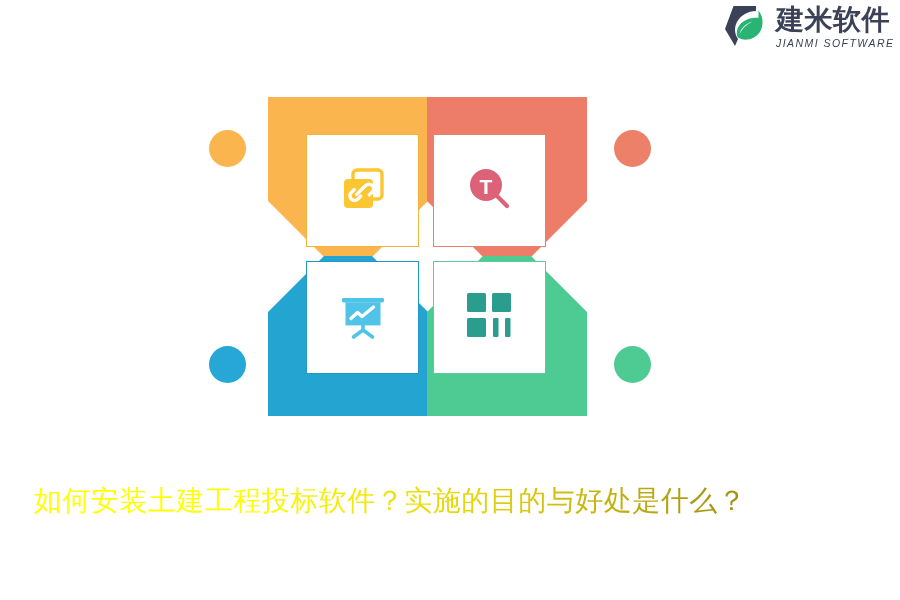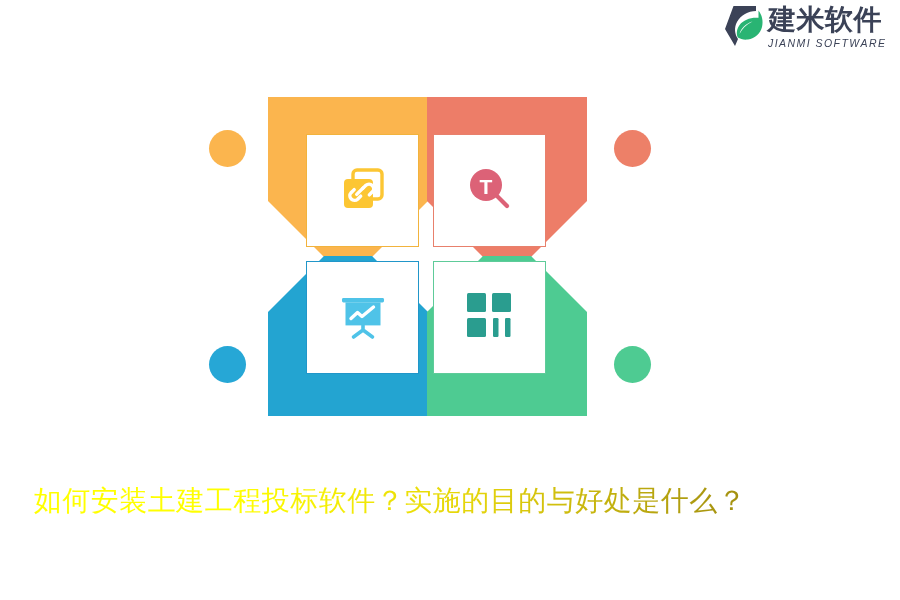--- a/index.html
+++ b/index.html
@@ -17,20 +17,21 @@
 
   
   #brand-logo {
     position: absolute;
     top: 0px;
     left: 722px;
     width: 170px;
     height: 52px;
     display: flex;
     align-items: center;
+    gap: 8px;
   }
   #brand-mark {
     width: 46px;
     height: 46px;
     flex: 0 0 46px;
     position: relative;
   }
   #brand-wordmark {
     display: flex;
     flex-direction: column;

